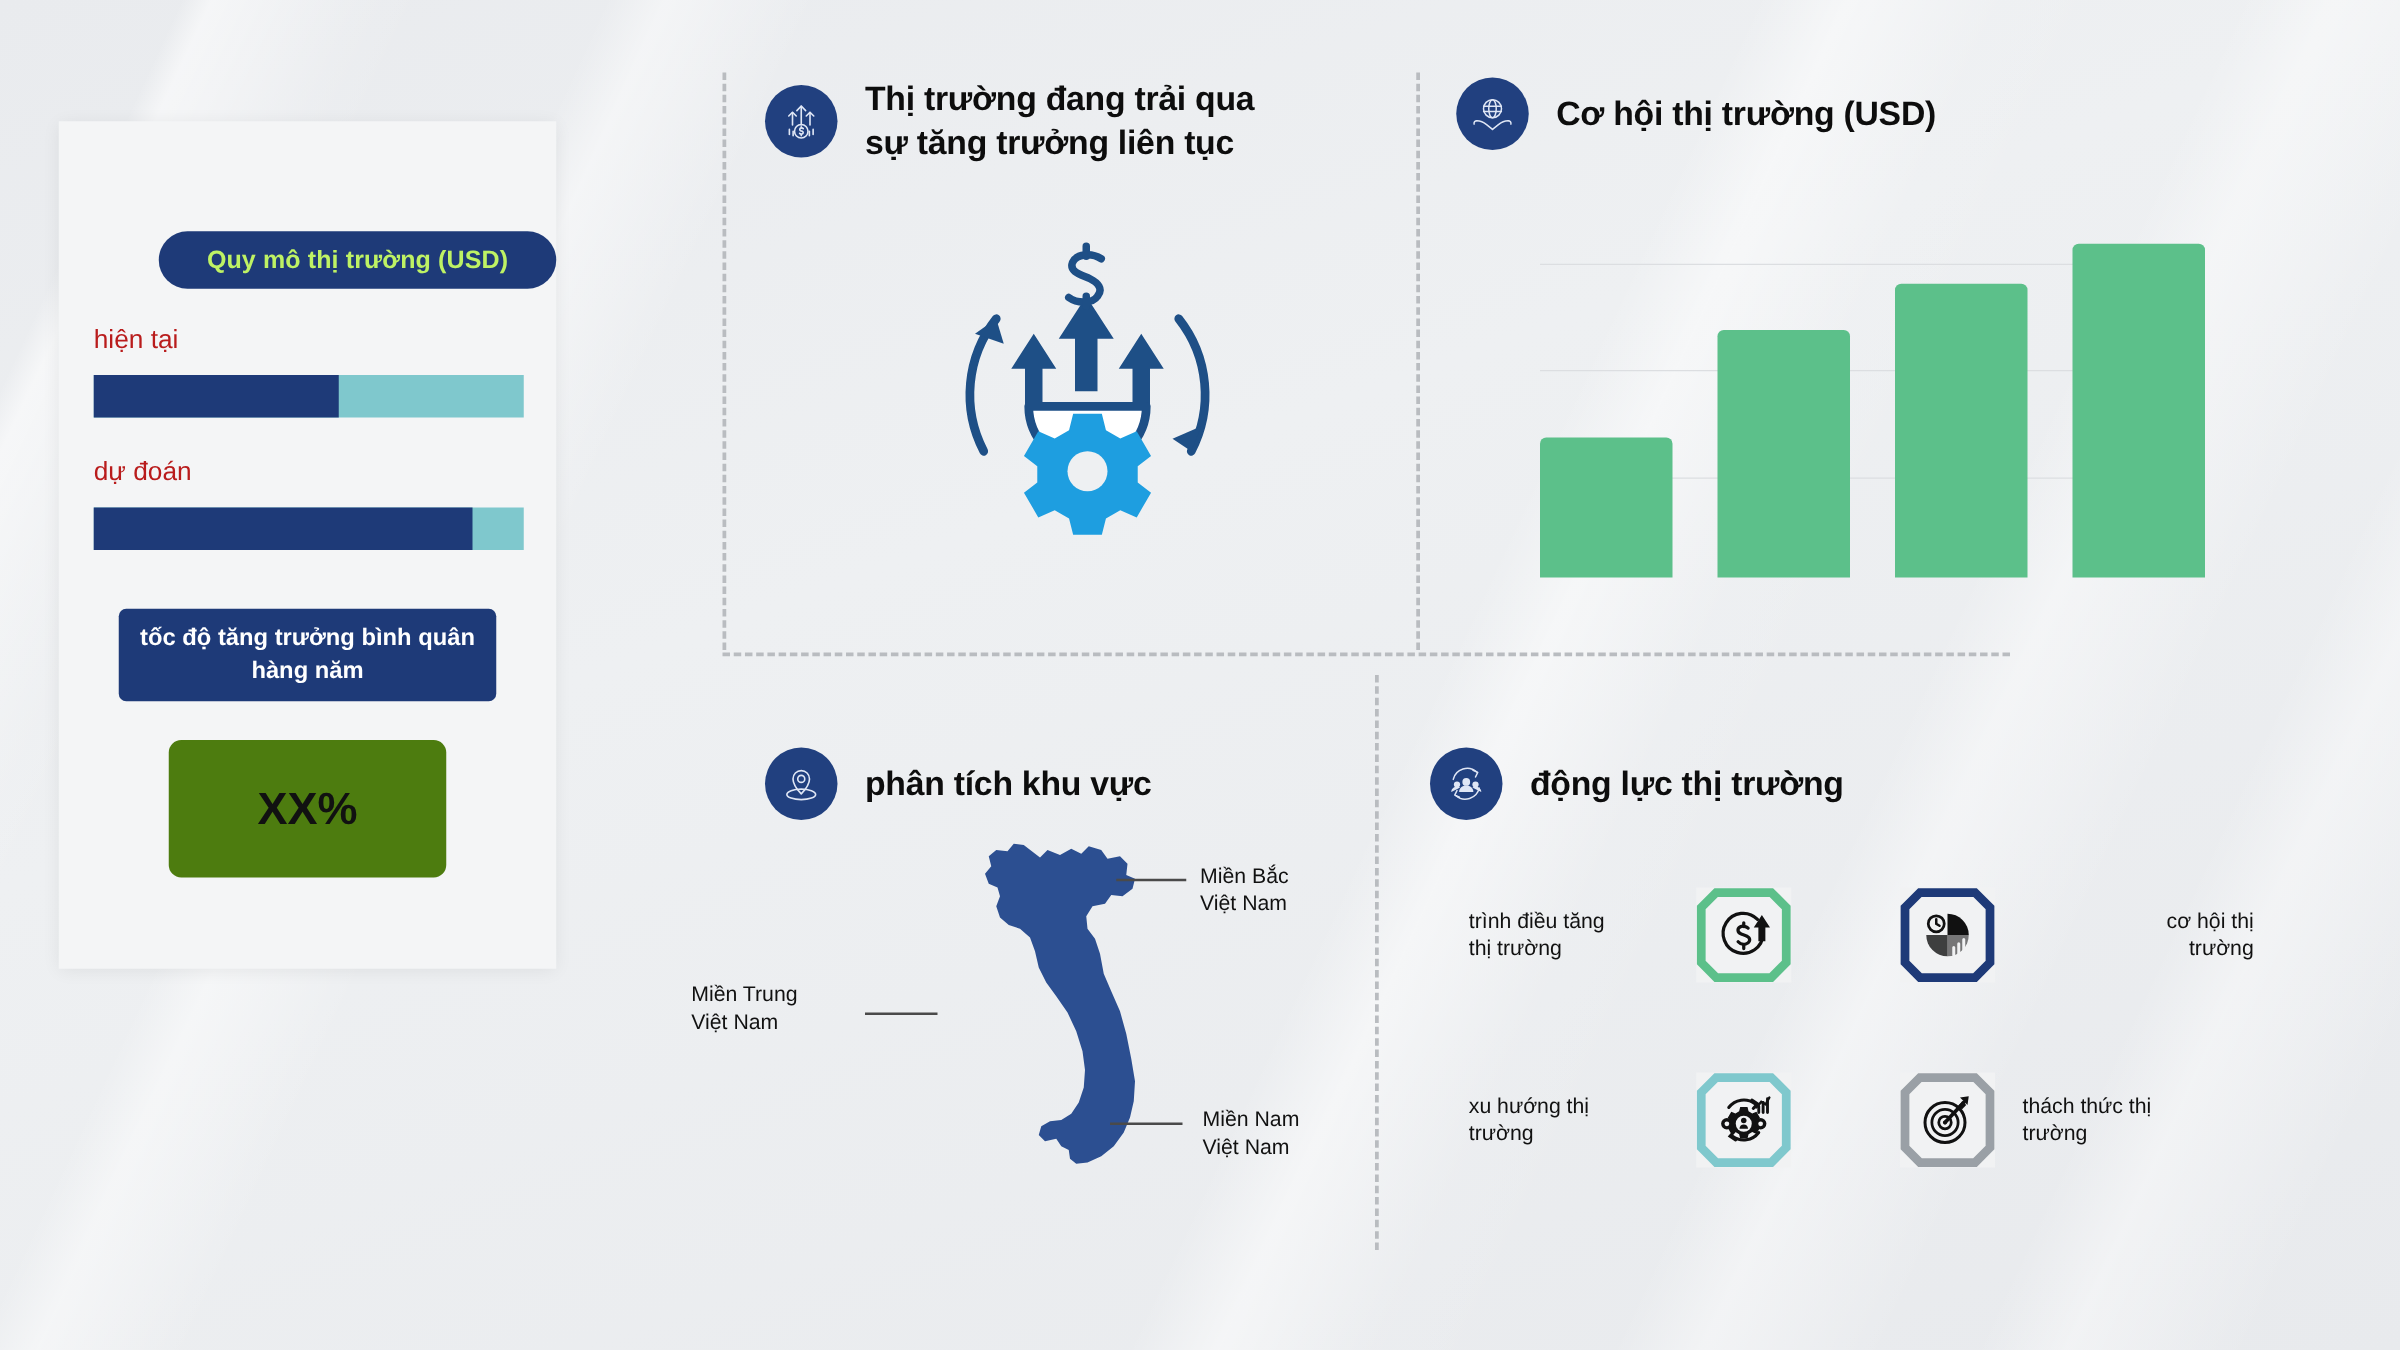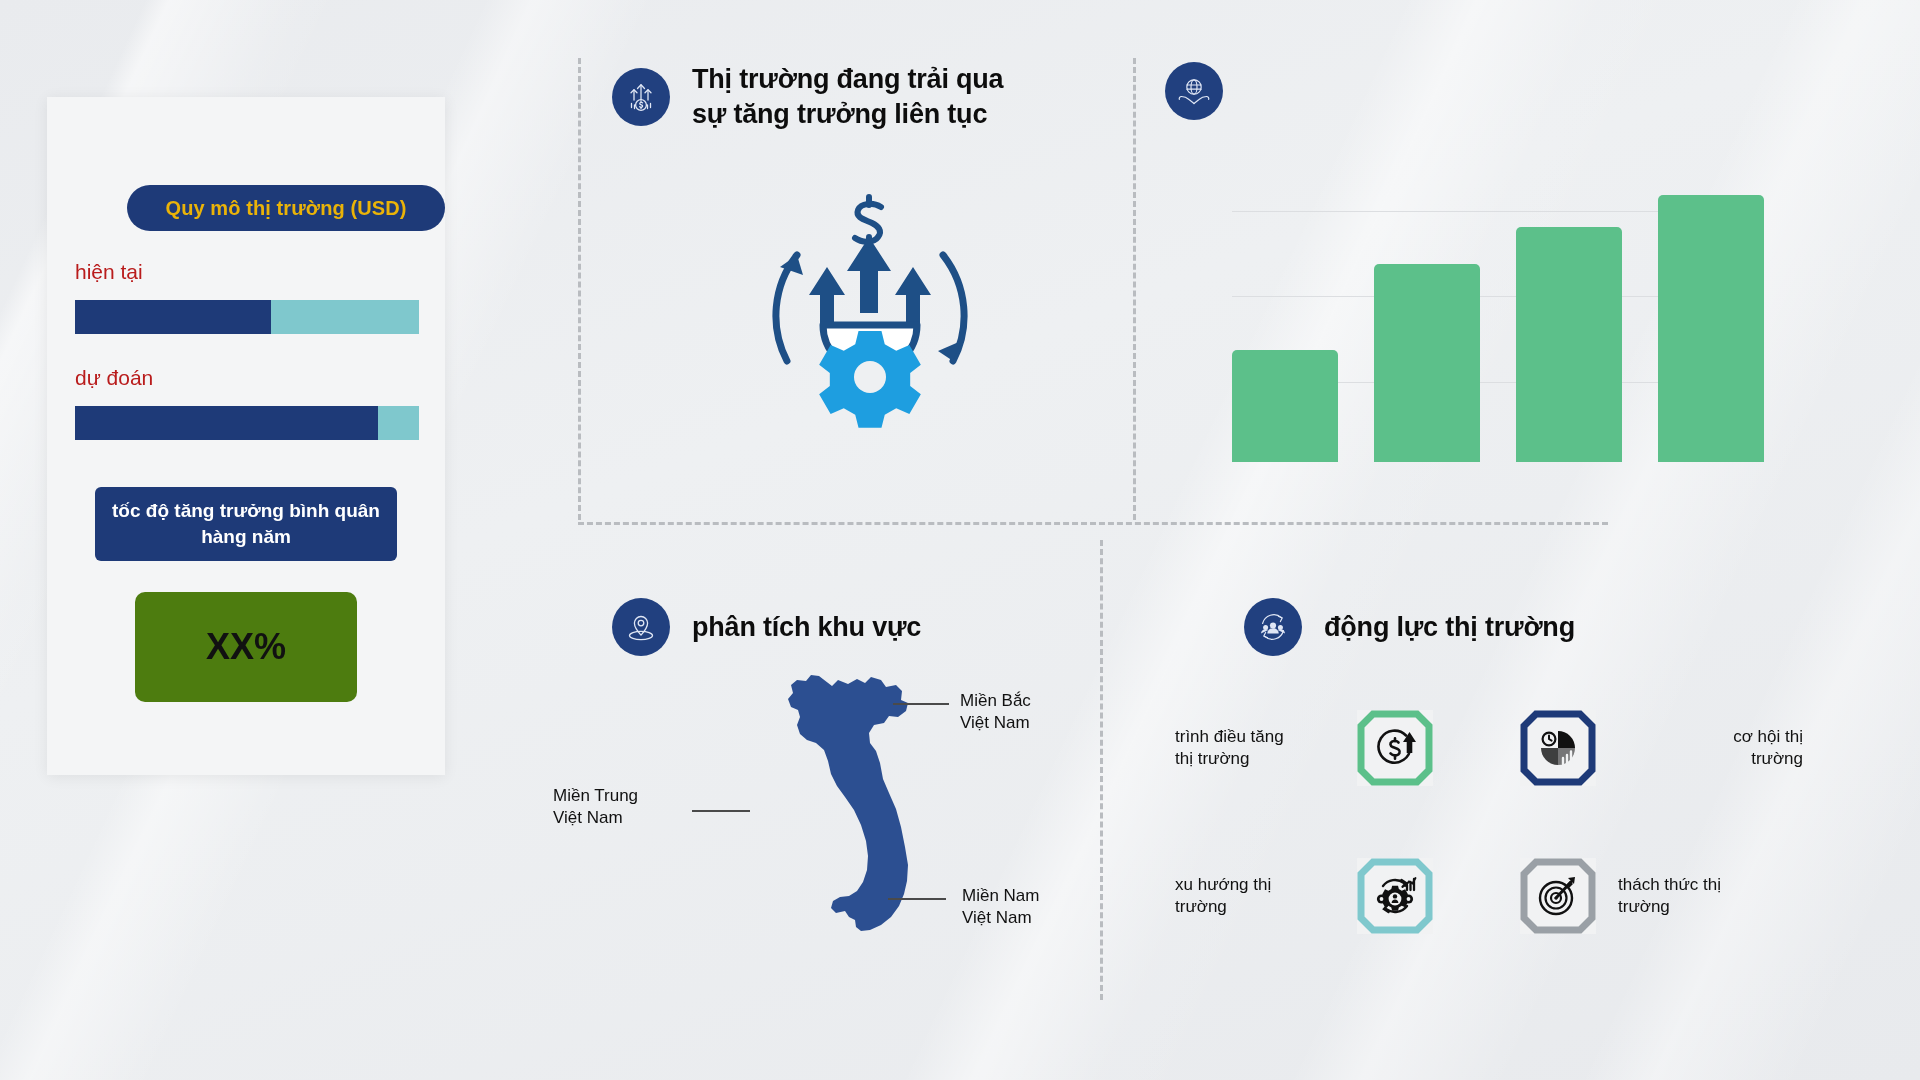--- a/index.html
+++ b/index.html
@@ -27,21 +27,21 @@
     position: absolute; left: 47px; top: 97px;
     width: 398px; height: 678px;
     background: #f4f5f6;
     box-shadow: 0 2px 14px rgba(0,0,0,.07);
   }
   .pill-badge {
     position: absolute; left: 80px; top: 88px;
     width: 318px; height: 46px;
     background: #1e3a78; border-radius: 23px;
     display: flex; align-items: center; justify-content: center;
-    color: #eab308; font-size: 20px; font-weight: 600; letter-spacing: .1px;
+    color: #bef264; font-size: 20px; font-weight: 600; letter-spacing: .1px;
   }
   .bar-label {
     position: absolute; left: 28px;
     font-size: 21px; color: #b91c1c; font-weight: 400;
   }
   .bar-track {
     position: absolute; left: 28px;
     width: 344px; height: 34px;
     background: #7fc8cd; display: flex;
   }
@@ -200,20 +200,21 @@
       <svg width="38" height="38" viewBox="0 0 38 38" fill="none" stroke="#dfe6f5" stroke-width="1.2" stroke-linecap="round" stroke-linejoin="round">
         <circle cx="19" cy="15" r="7.2"></circle>
         <ellipse cx="19" cy="15" rx="3" ry="7.2"></ellipse>
         <path d="M11.9 13 h14.2 M11.9 17.2 h14.2"></path>
         <path d="M6.5 24.5 c3 0 5.5 1.2 7.5 3 l5 4"></path>
         <path d="M31.5 24.5 c-3 0-5.5 1.2-7.5 3 l-5 4"></path>
         <path d="M6.5 24.5 c-1.6 0-2.6 1.4-2.2 2.8"></path>
         <path d="M31.5 24.5 c1.6 0 2.6 1.4 2.2 2.8"></path>
       </svg>
     </span>
+    <span class="sec-title">Cơ hội thị trường (USD)</span>
   </div>
 
   <div class="chart" id="bar-chart" style="left:1232px; top:168px; width:532px; height:294px;">
     <div class="chart-grid" id="grid0" style="top: 72.7273%;"></div>
     <div class="chart-grid" id="grid1" style="top: 43.6364%;"></div>
     <div class="chart-grid" id="grid2" style="top: 14.5455%;"></div>
     <div class="bars" id="bars-container">
         <div class="bar" style="height: 38.1818%;"></div>
         <div class="bar" style="height: 67.2727%;"></div>
         <div class="bar" style="height: 80%;"></div>
@@ -249,21 +250,21 @@
     <span>Miền Trung</span><br>
     <span>Việt Nam</span>
   </div>
 
   <div class="leader" style="left:888px; top:898px; width:58px;"></div>
   <div class="map-label right" style="left:962px; top:885px;">
     <span>Miền Nam</span><br>
     <span>Việt Nam</span>
   </div>
 
-  <div class="sec-head" style="left:1244px; top:598px;text-align:right;">
+  <div class="sec-head" style="left:1144px; top:598px;text-align:right;">
     <span class="sec-icon">
       <svg width="38" height="38" viewBox="0 0 38 38" fill="none" stroke="#dfe6f5" stroke-width="1.2" stroke-linecap="round" stroke-linejoin="round">
         <circle cx="19" cy="17.5" r="3.1" fill="#dfe6f5" stroke="none"></circle>
         <path d="M13.3 25.5 c0-3.2 2.5-5.2 5.7-5.2 s5.7 2 5.7 5.2 z" fill="#dfe6f5" stroke="none"></path>
         <circle cx="11.6" cy="19.6" r="2.5" fill="#dfe6f5" stroke="none"></circle>
         <path d="M7 25.5 c0-2.6 2-4.2 4.6-4.2 1 0 1.9.2 2.6.6" fill="#dfe6f5" stroke="none"></path>
         <circle cx="26.4" cy="19.6" r="2.5" fill="#dfe6f5" stroke="none"></circle>
         <path d="M31 25.5 c0-2.6-2-4.2-4.6-4.2 -1 0-1.9.2-2.6.6" fill="#dfe6f5" stroke="none"></path>
         <path d="M8.6 15.5 A11.5 11.5 0 0 1 27.4 9.6"></path>
         <path d="M29.4 22.5 A11.5 11.5 0 0 1 10.6 28.4"></path>

